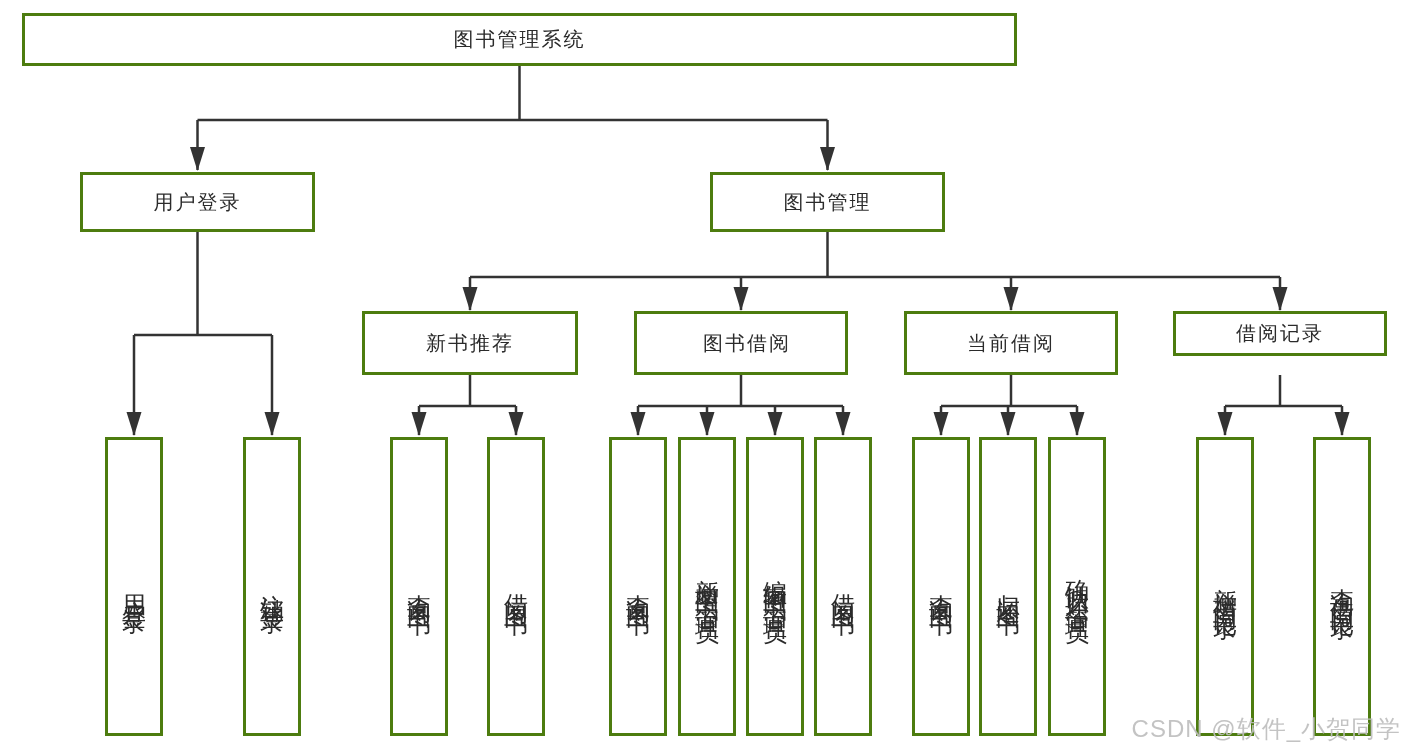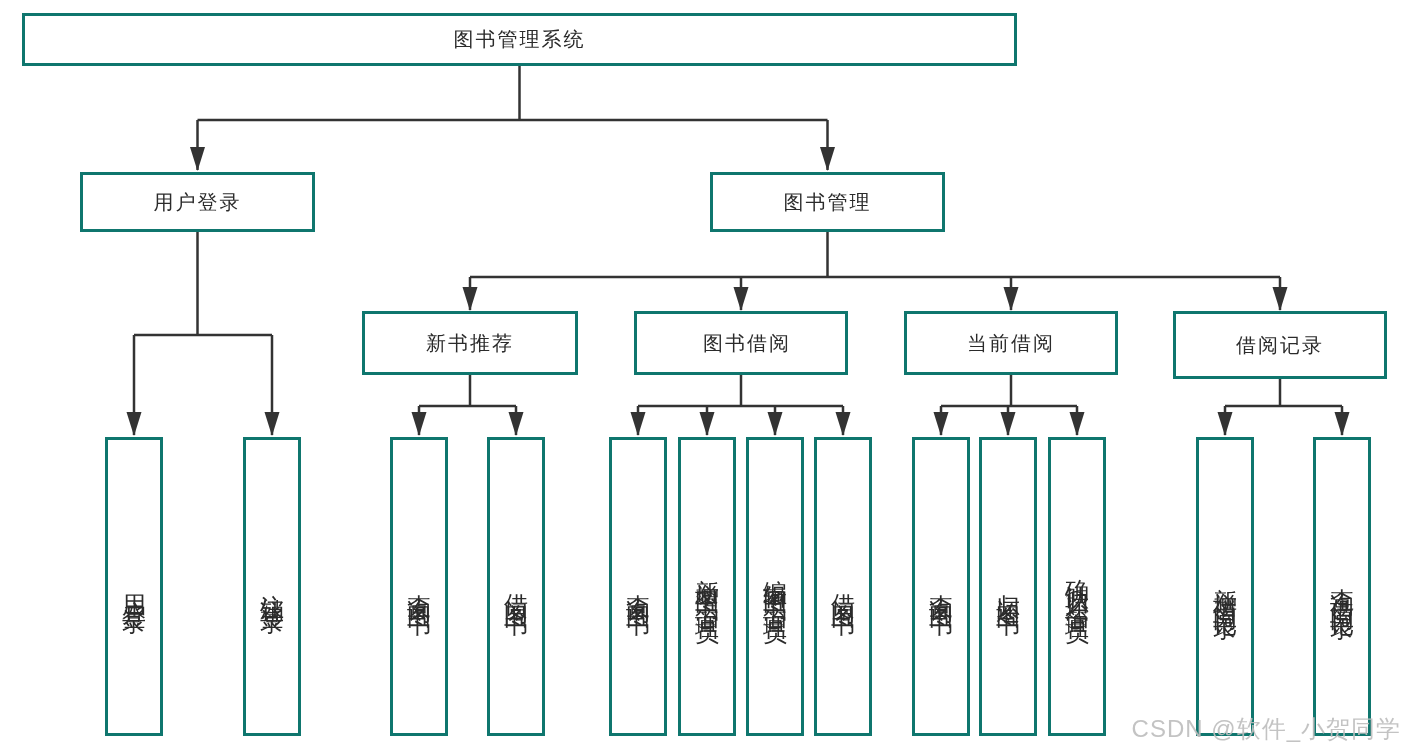--- a/index.html
+++ b/index.html
@@ -12,21 +12,21 @@
     overflow: hidden;
   }
   .connectors {
     position: absolute;
     left: 0; top: 0;
     z-index: 1;
   }
   .box {
     position: absolute;
     box-sizing: border-box;
-    border: 3px solid #0f766e;
+    border: 3px solid #4d7c0f;
     background: #ffffff;
     display: flex;
     align-items: center;
     justify-content: center;
     color: #2b2b2b;
     z-index: 2;
   }
   .hbox span {
     font-size: 20px;
     letter-spacing: 2px;
@@ -134,21 +134,21 @@
 
   <div class="box hbox" style="left:362px; top:311px; width:216px; height:64px;">
     <span>新书推荐</span>
   </div>
   <div class="box hbox" style="left:634px; top:311px; width:214px; height:64px;padding-left:12px;">
     <span>图书借阅</span>
   </div>
   <div class="box hbox" style="left:904px; top:311px; width:214px; height:64px;">
     <span>当前借阅</span>
   </div>
-  <div class="box hbox" style="left:1173px; top:311px; width:214px; height:68px;">
+  <div class="box hbox" style="left:1173px; top:311px; width:214px; height:45px;">
     <span>借阅记录</span>
   </div>
 
   <div class="box vbox" style="left:105px; top:437px; width:58px; height:299px;">
     <span class="vtext">用户登录</span>
   </div>
   <div class="box vbox" style="left:243px; top:437px; width:58px; height:299px;">
     <span class="vtext">注销登录</span>
   </div>
 

